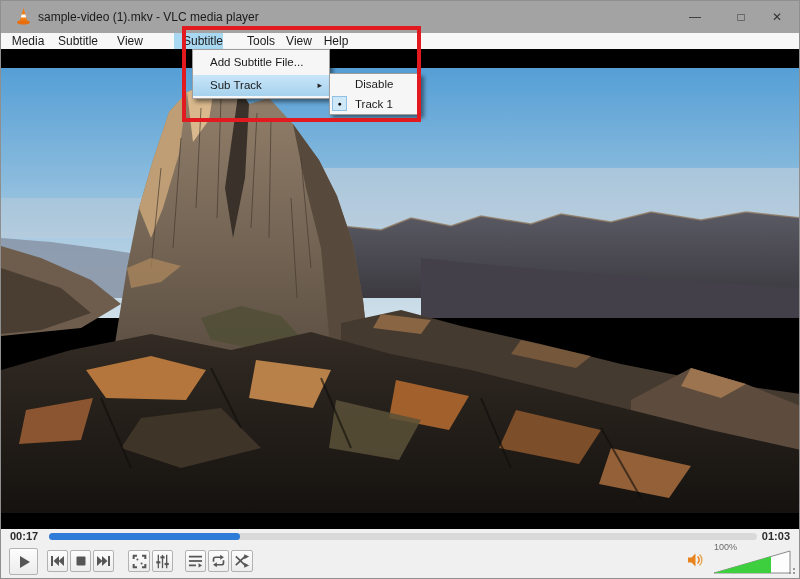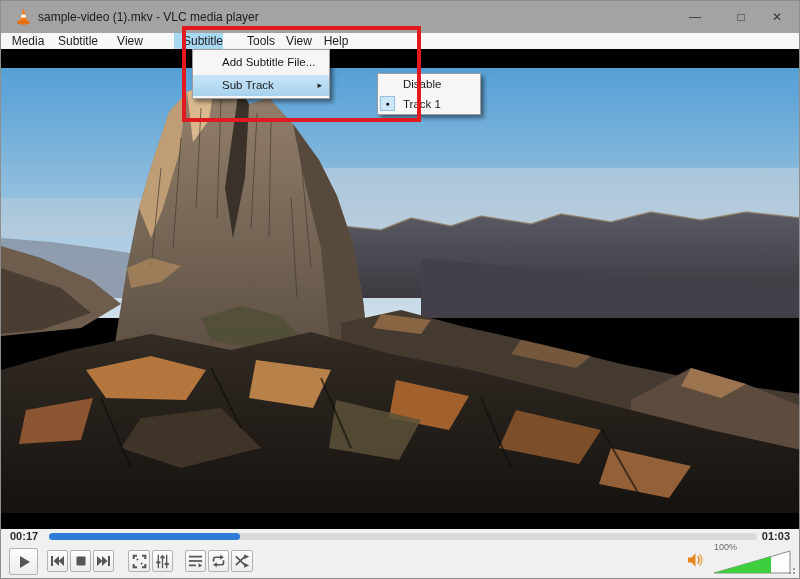--- a/index.html
+++ b/index.html
@@ -48,27 +48,27 @@
   .vol-label { position:absolute; left:713px; top:541px; font-size:9px; color:#6b6b6b; }
   .speaker { position:absolute; left:686px; top:551px; }
   .vol-wedge { position:absolute; left:712px; top:549px; }
   .grip { position:absolute; left:785px; top:564px; }
 
   
   .menu-panel { position:absolute; left:191px; top:48px; width:138px; height:50px;
                 background:#f6f6f6; border:1px solid #9d9d9d;
                 box-shadow:3px 3px 4px rgba(0,0,0,.45); z-index:5; }
   .menu-row { position:relative; height:21px; line-height:21px; font-size:11.5px;
-              color:#1a1a1a; padding-left:29px; margin-top:2px; white-space:nowrap; }
+              color:#1a1a1a; padding-left:17px; margin-top:2px; white-space:nowrap; }
   .menu-row.hl { background:linear-gradient(#c9e6f9,#a6d2ee); }
   .sub-arrow { position:absolute; right:7px; top:0; font-size:9px; color:#222; }
 
-  .submenu-panel { position:absolute; left:328px; top:72px; width:104px; height:42px;
+  .submenu-panel { position:absolute; left:328px; top:72px; width:92px; height:42px;
                    background:#f6f6f6; border:1px solid #9d9d9d;
-                   box-shadow:3px 3px 4px rgba(0,0,0,.45); z-index:6;margin-left:48px; }
+                   box-shadow:3px 3px 4px rgba(0,0,0,.45); z-index:6; }
   .submenu-row { position:relative; height:20px; line-height:20px; font-size:11.5px;
                  color:#1a1a1a; padding-left:25px; white-space:nowrap; }
   .radio-box { position:absolute; left:2px; top:2px; width:15px; height:15px;
                background:#cfe8f8; border:1px solid #90c0e4;
                display:flex; align-items:center; justify-content:center;
                font-size:7px; color:#000; }
 
   
   .annotation { position:absolute; left:181px; top:25px; width:239px; height:96px;
                 border:4px solid #e2191f; z-index:9; pointer-events:none; }

